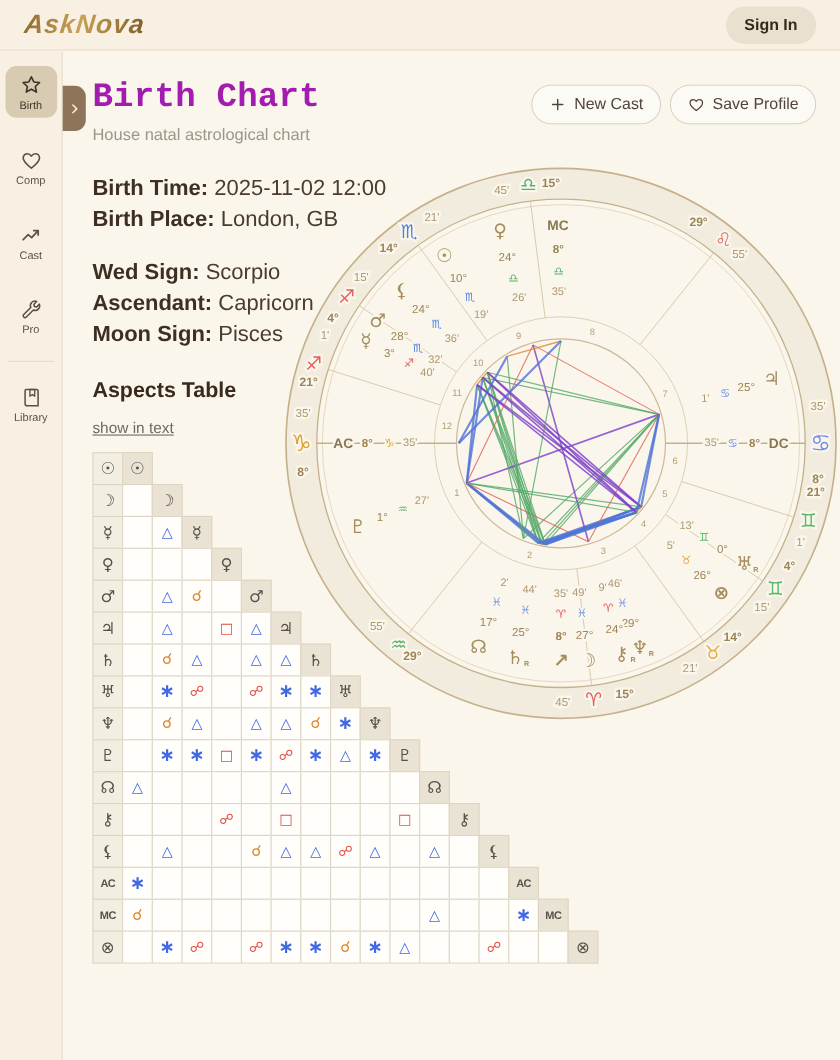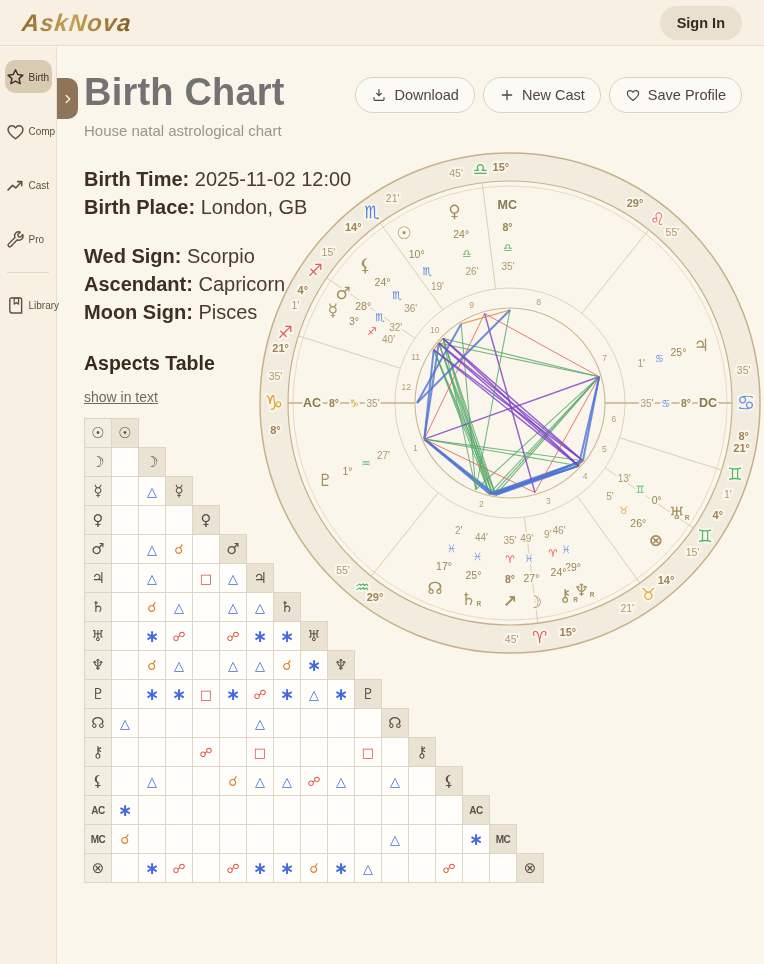--- a/index.html
+++ b/index.html
@@ -4,31 +4,31 @@
 <style>
   html,body{margin:0;padding:0;}
   body{background:#faf6ec;font-family:"Liberation Sans",sans-serif;color:#443527;}
   .page{position:relative;width:764px;height:964px;overflow:hidden;background:#faf6ec;}
 
   .topbar{position:absolute;top:0;left:0;right:0;height:46px;background:#f8f1e3;border-bottom:1px solid #e7ddc9;display:flex;align-items:center;justify-content:space-between;padding:0 22px;box-sizing:border-box;z-index:5;}
   .logo{font-size:24px;font-weight:800;font-style:italic;letter-spacing:1px;background:linear-gradient(100deg,#8f6a30,#c9a257 45%,#7d5c28);-webkit-background-clip:text;background-clip:text;color:transparent;transform:skewX(-6deg);}
   .signin{background:#e9e0cf;border:none;border-radius:18px;padding:9px 17px;font-size:14.5px;font-weight:700;color:#332b20;font-family:inherit;cursor:pointer;}
 
   .sidebar{position:absolute;top:47px;left:0;width:57px;bottom:0;background:#f8f1e3;border-right:1px solid #e7ddc9;padding-top:13px;box-sizing:border-box;display:flex;flex-direction:column;align-items:center;z-index:4;}
-  .side-item{width:47px;padding:7px 0 5px;border-radius:10px;display:flex;flex-direction:row;align-items:center;gap:3px;color:#5d5040;margin-bottom:21px;cursor:pointer;}
+  .side-item{width:47px;padding:7px 0 5px;border-radius:10px;display:flex;flex-direction:column;align-items:center;gap:3px;color:#5d5040;margin-bottom:21px;cursor:pointer;}
   .side-item.active{background:#d9cab2;color:#42342a;}
   .side-item svg{width:21px;height:21px;display:block;}
   .side-item .slab{font-size:10px;}
   .side-div{width:42px;border-top:1px solid #e5dbc5;margin:-4px 0 15px;}
   .collapse{position:absolute;left:57px;top:78px;width:21px;height:41px;background:#8e7458;border-radius:0 10px 10px 0;display:flex;align-items:center;justify-content:center;color:#f7efe2;cursor:pointer;z-index:6;}
   .collapse svg{width:14px;height:14px;}
 
   .main{position:absolute;left:58px;top:47px;right:0;bottom:0;padding:20px 22px 0 26px;box-sizing:border-box;}
   .head-row{display:flex;justify-content:space-between;align-items:flex-start;}
-  h1{margin:4px 0 0;font-size:38px;font-weight:800;color:#737373;letter-spacing:.2px;}
+  h1{margin:4px 0 0;font-size:31px;font-weight:800;color:#a21caf;letter-spacing:.2px;font-family:Liberation Mono, monospace;}
   .sub{margin:8px 0 0;font-size:15px;color:#9b968a;}
   .actions{display:flex;gap:8px;margin-top:10px;}
   .act-btn{display:flex;align-items:center;gap:7px;border:1px solid #dcd2c0;background:rgba(255,255,255,.45);border-radius:19px;padding:9px 15px;font-size:14.5px;color:#51453a;font-family:inherit;cursor:pointer;}
   .act-btn svg{width:16px;height:16px;display:block;}
 
   .info{margin-top:29px;font-size:20px;}
   #info-signs{margin-top:21px;}
   .inforow{height:28px;}
   .lab{font-weight:700;color:#3e2f22;}
   .val{color:#4a3b2d;}
@@ -111,29 +111,20 @@
         </svg></span>
   </div>
 
   <main class="main">
     <div class="head-row">
       <div>
         <h1>Birth Chart</h1>
         <p class="sub">House natal astrological chart</p>
       </div>
       <div class="actions" id="actions">
-          <button class="act-btn">
-            <span style="width: 16px; height: 16px; display: block;">
-              <svg viewBox="0 0 24 24">
-                <path d="M12 4v9m0 0l-3.5-3.5M12 13l3.5-3.5" fill="none" stroke="currentColor" stroke-width="1.8" stroke-linecap="round" stroke-linejoin="round"></path>
-                <path d="M4.5 16v2.5A1.5 1.5 0 0 0 6 20h12a1.5 1.5 0 0 0 1.5-1.5V16" fill="none" stroke="currentColor" stroke-width="1.8" stroke-linecap="round"></path>
-              </svg>
-            </span>
-            <span>Download</span>
-          </button>
           <button class="act-btn">
             <span style="width: 16px; height: 16px; display: block;">
               <svg viewBox="0 0 24 24">
                 <path d="M12 5v14M5 12h14" fill="none" stroke="currentColor" stroke-width="1.9" stroke-linecap="round"></path>
               </svg>
             </span>
             <span>New Cast</span>
           </button>
           <button class="act-btn">
             <span style="width: 16px; height: 16px; display: block;">

